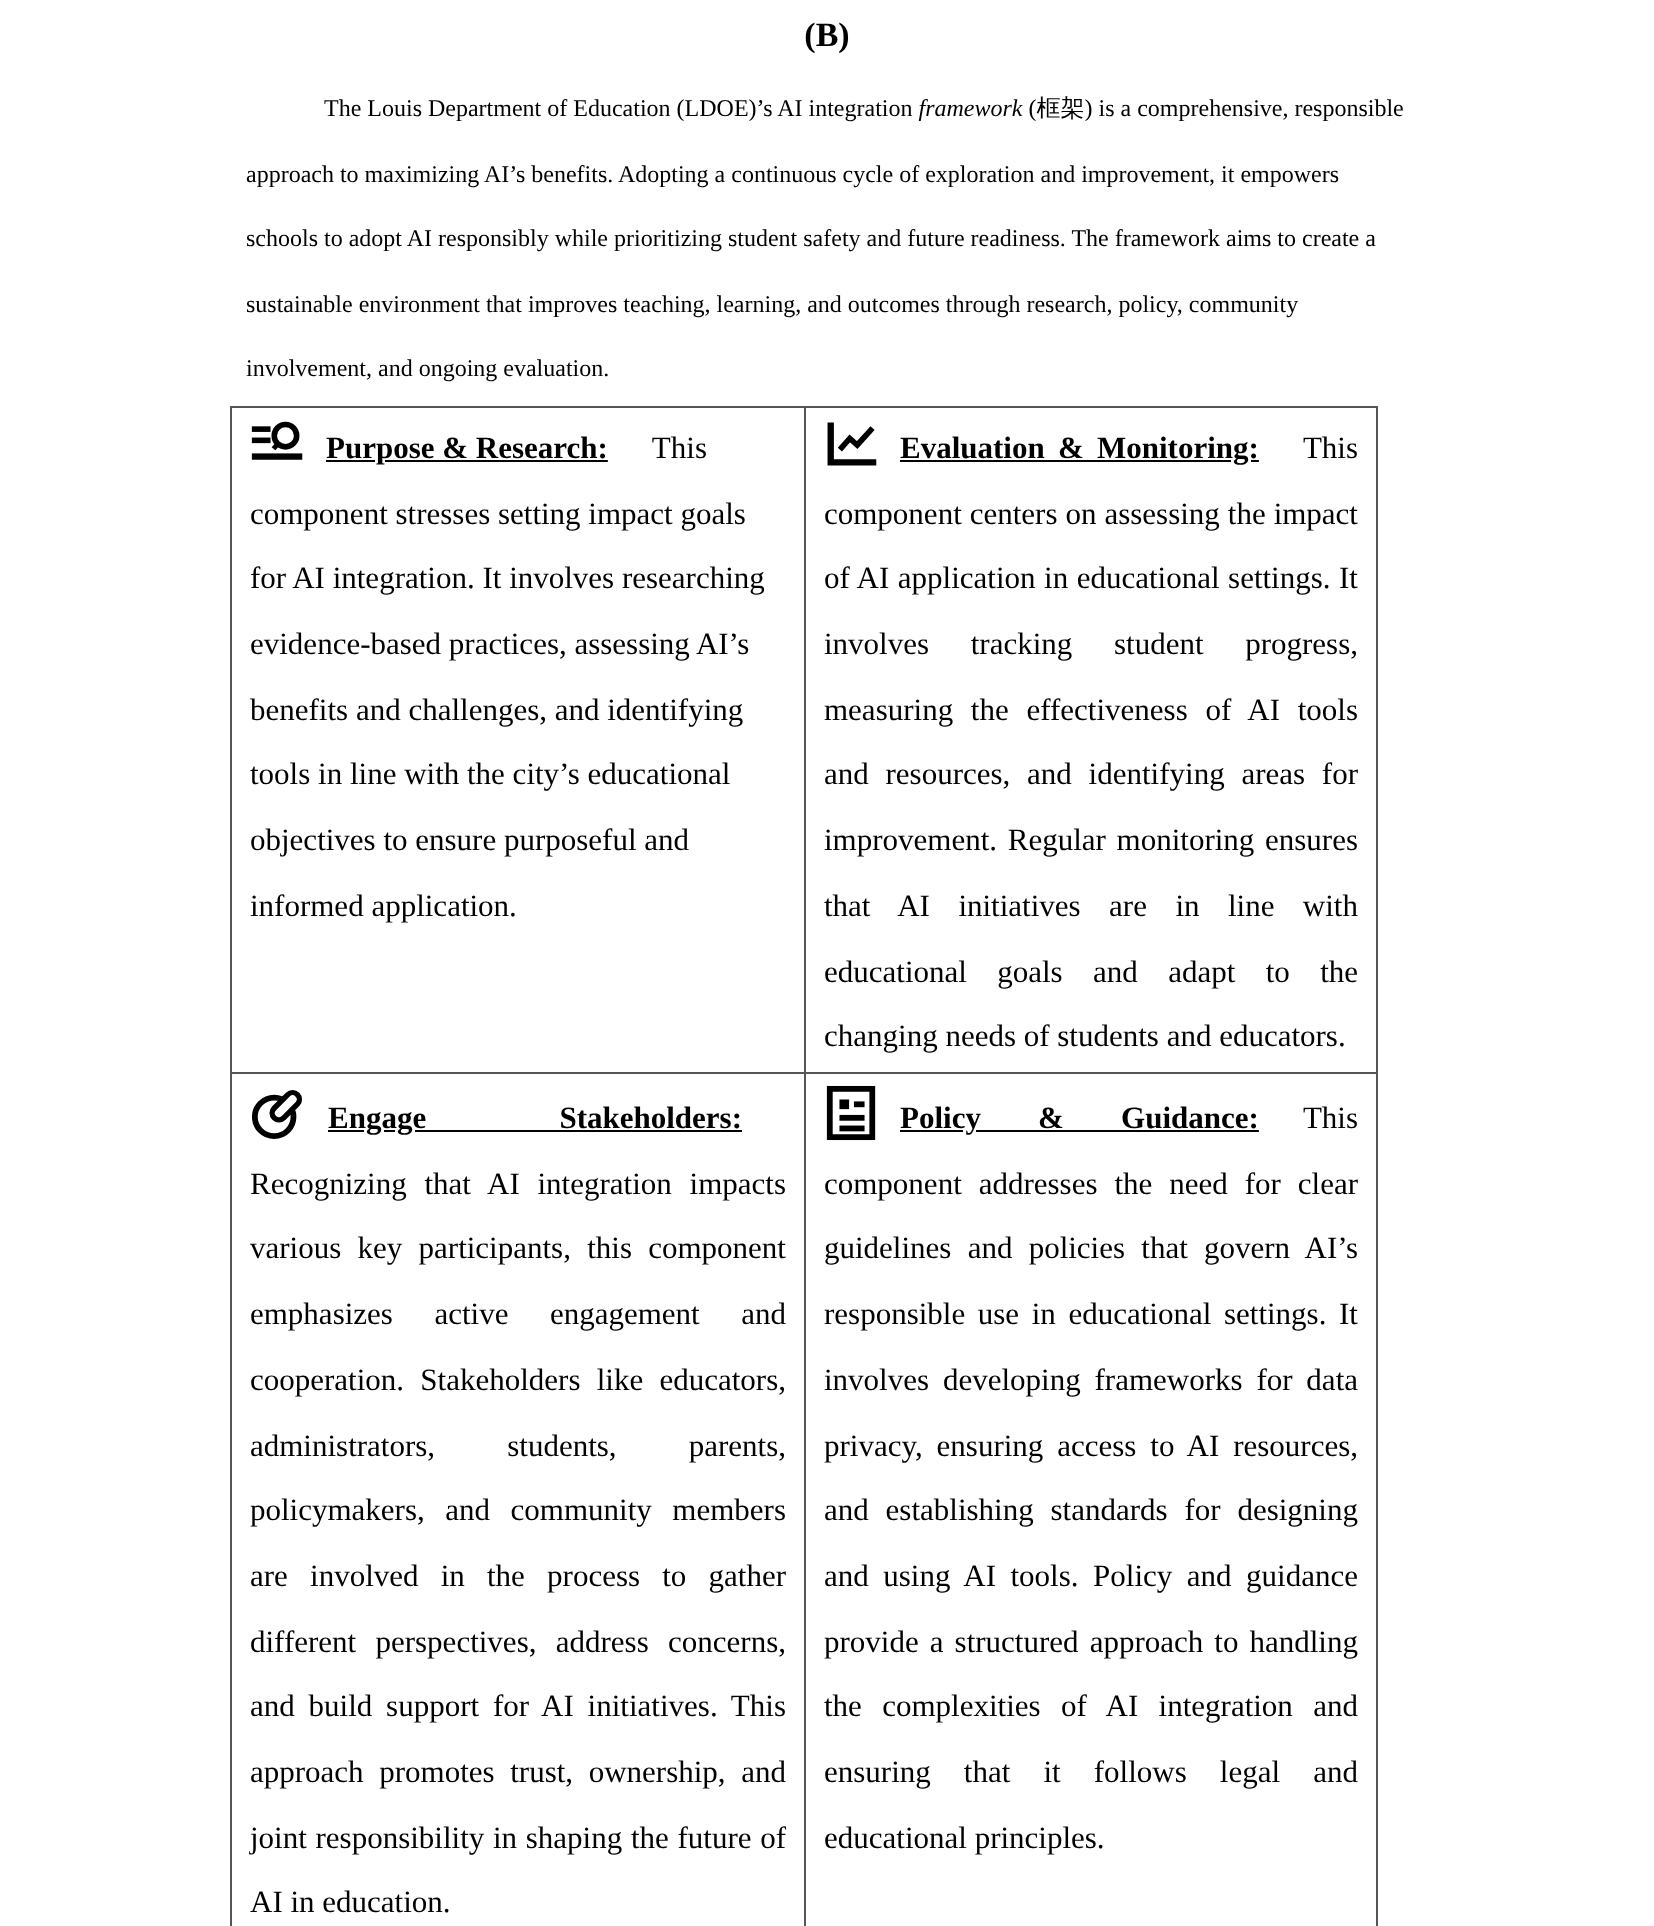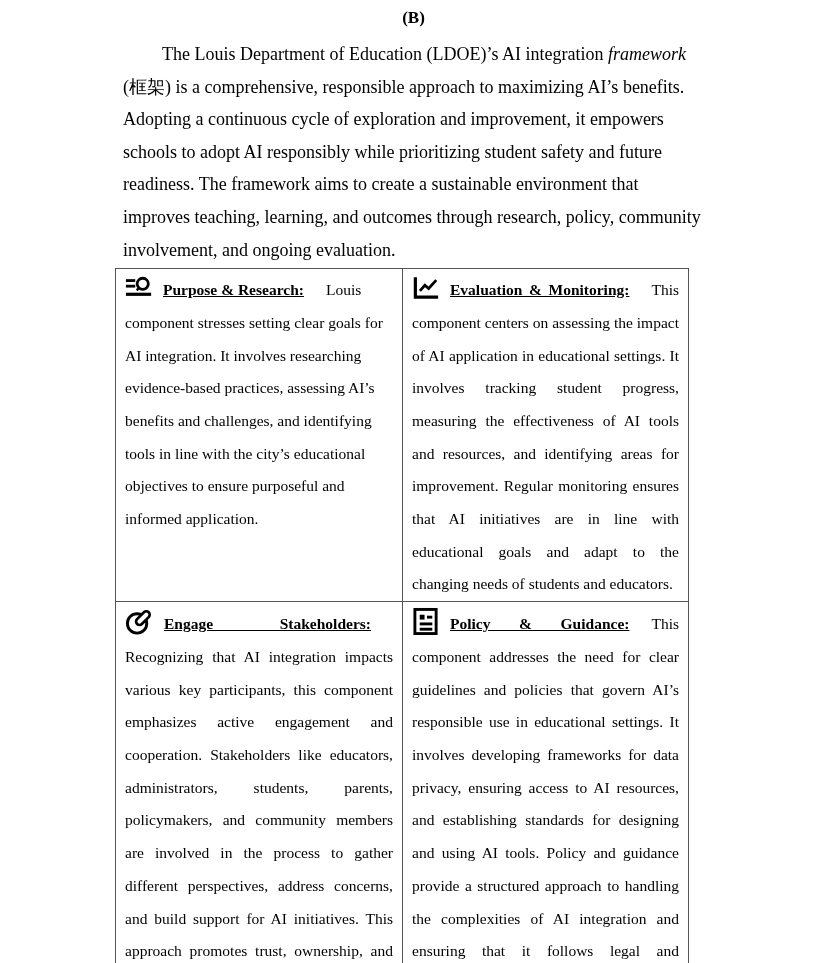--- a/index.html
+++ b/index.html
@@ -10,21 +10,21 @@
   }
   .page { position:relative; width:827px; height:963px; overflow:hidden; }
 
   .page-title {
     margin:7px 0 0 0; text-align:center;
     font-size:17px; font-weight:bold; line-height:21px;
   }
 
   .intro {
     margin:10px 124px 0 123px;
-    font-size:18px; line-height:32.6px;
+    font-size:12px; line-height:32.6px;
     text-align:left; text-indent:39px;
   }
   .intro .it { font-style:italic; }
 
   table.fw-table {
     border-collapse:collapse; table-layout:fixed;
     width:573px; margin:2px 0 0 115px;
   }
   table.fw-table td {
     border:1px solid #555; vertical-align:top;
@@ -63,21 +63,21 @@
     <tbody>
         <tr class="row-top">
 
       <td class="cell cell-left cell-purpose">
         <p><span class="icon"><svg width="28" height="27" viewBox="0 0 30 28">
                   <rect class="f" x="1" y="4" width="10" height="3"></rect>
                   <rect class="f" x="1" y="10" width="10" height="3"></rect>
                   <circle class="s" cx="19" cy="9" r="6" stroke-width="3"></circle>
                   <line class="s" x1="14.8" y1="13.5" x2="12.6" y2="16" stroke-width="2.6"></line>
                   <rect class="f" x="1" y="18.5" width="27" height="3.4"></rect>
-                </svg></span><span class="cell-heading">Purpose &amp; Research:</span><span class="hgap"></span><span>Louis component stresses setting clear goals for AI integration. It involves researching evidence-based practices, assessing AI’s benefits and challenges, and identifying tools in line with the city’s educational objectives to ensure purposeful and informed application.</span></p>
+                </svg></span><span class="cell-heading">Purpose &amp; Research:</span><span class="hgap"></span><span>This component stresses setting impact goals for AI integration. It involves researching evidence-based practices, assessing AI’s benefits and challenges, and identifying tools in line with the city’s educational objectives to ensure purposeful and informed application.</span></p>
       </td>
 
       <td class="cell cell-justify">
         <p><span class="icon"><svg width="28" height="27" viewBox="0 0 30 28">
                   <path class="s" d="M3.6 2 V23.3 H28" stroke-width="3.4"></path>
                   <path class="s" d="M8.5 16.5 L13.8 10.5 L17.8 14 L26 5" stroke-width="3"></path>
                 </svg></span><span class="cell-heading">Evaluation &amp; Monitoring:</span><span class="hgap"></span><span>This component centers on assessing the impact of AI application in educational settings. It involves tracking student progress, measuring the effectiveness of AI tools and resources, and identifying areas for improvement. Regular monitoring ensures that AI initiatives are in line with educational goals and adapt to the changing needs of students and educators.</span></p>
       </td>
     </tr>
 

